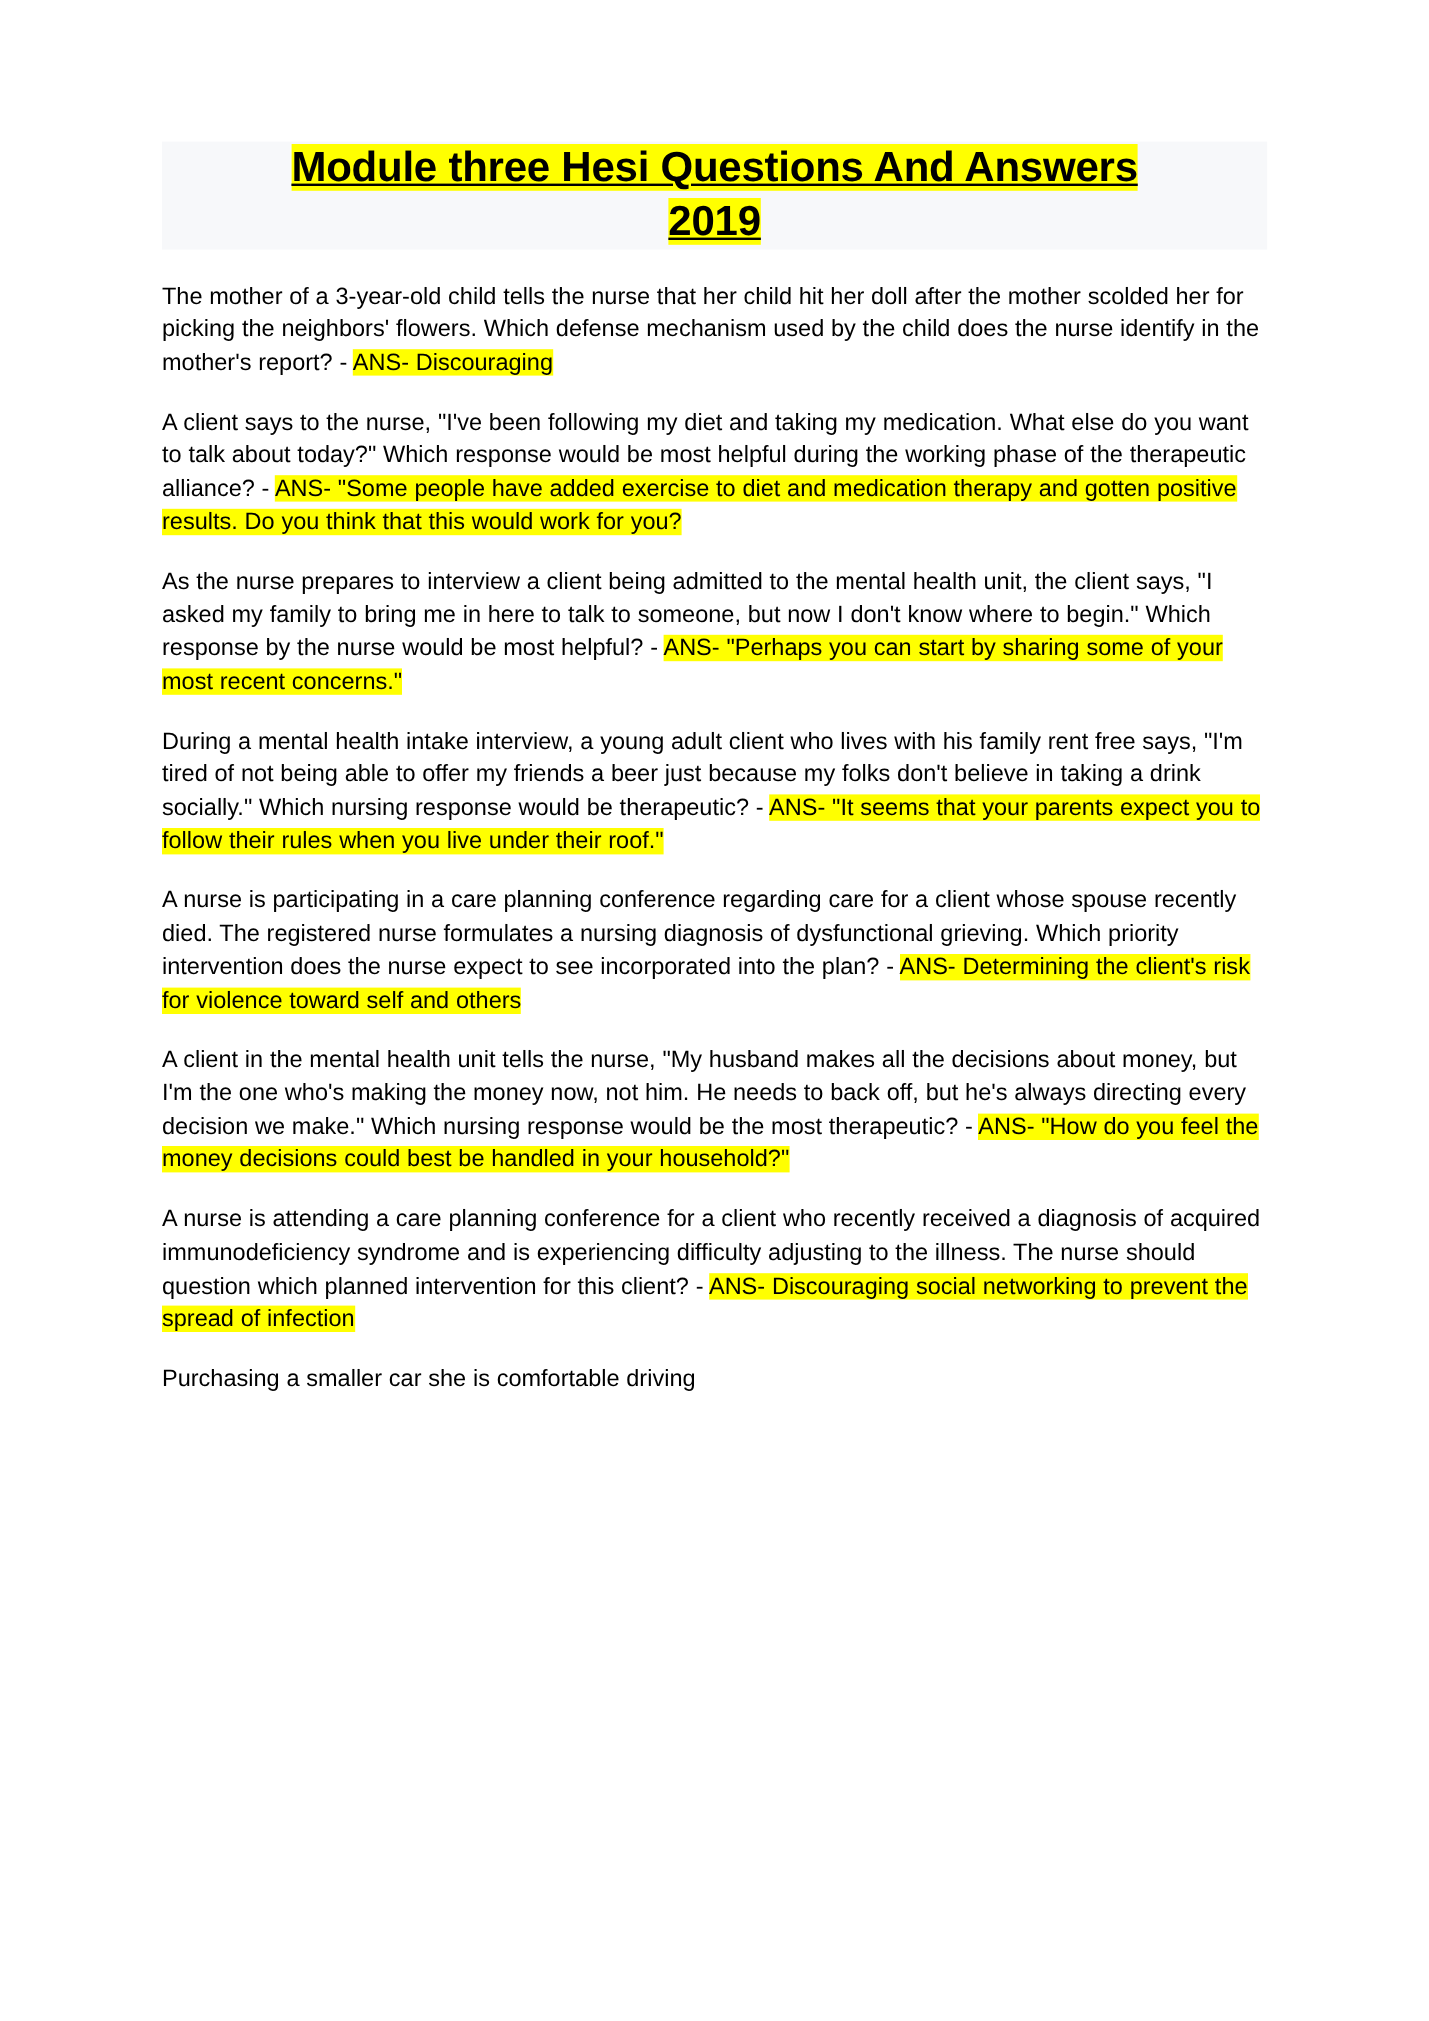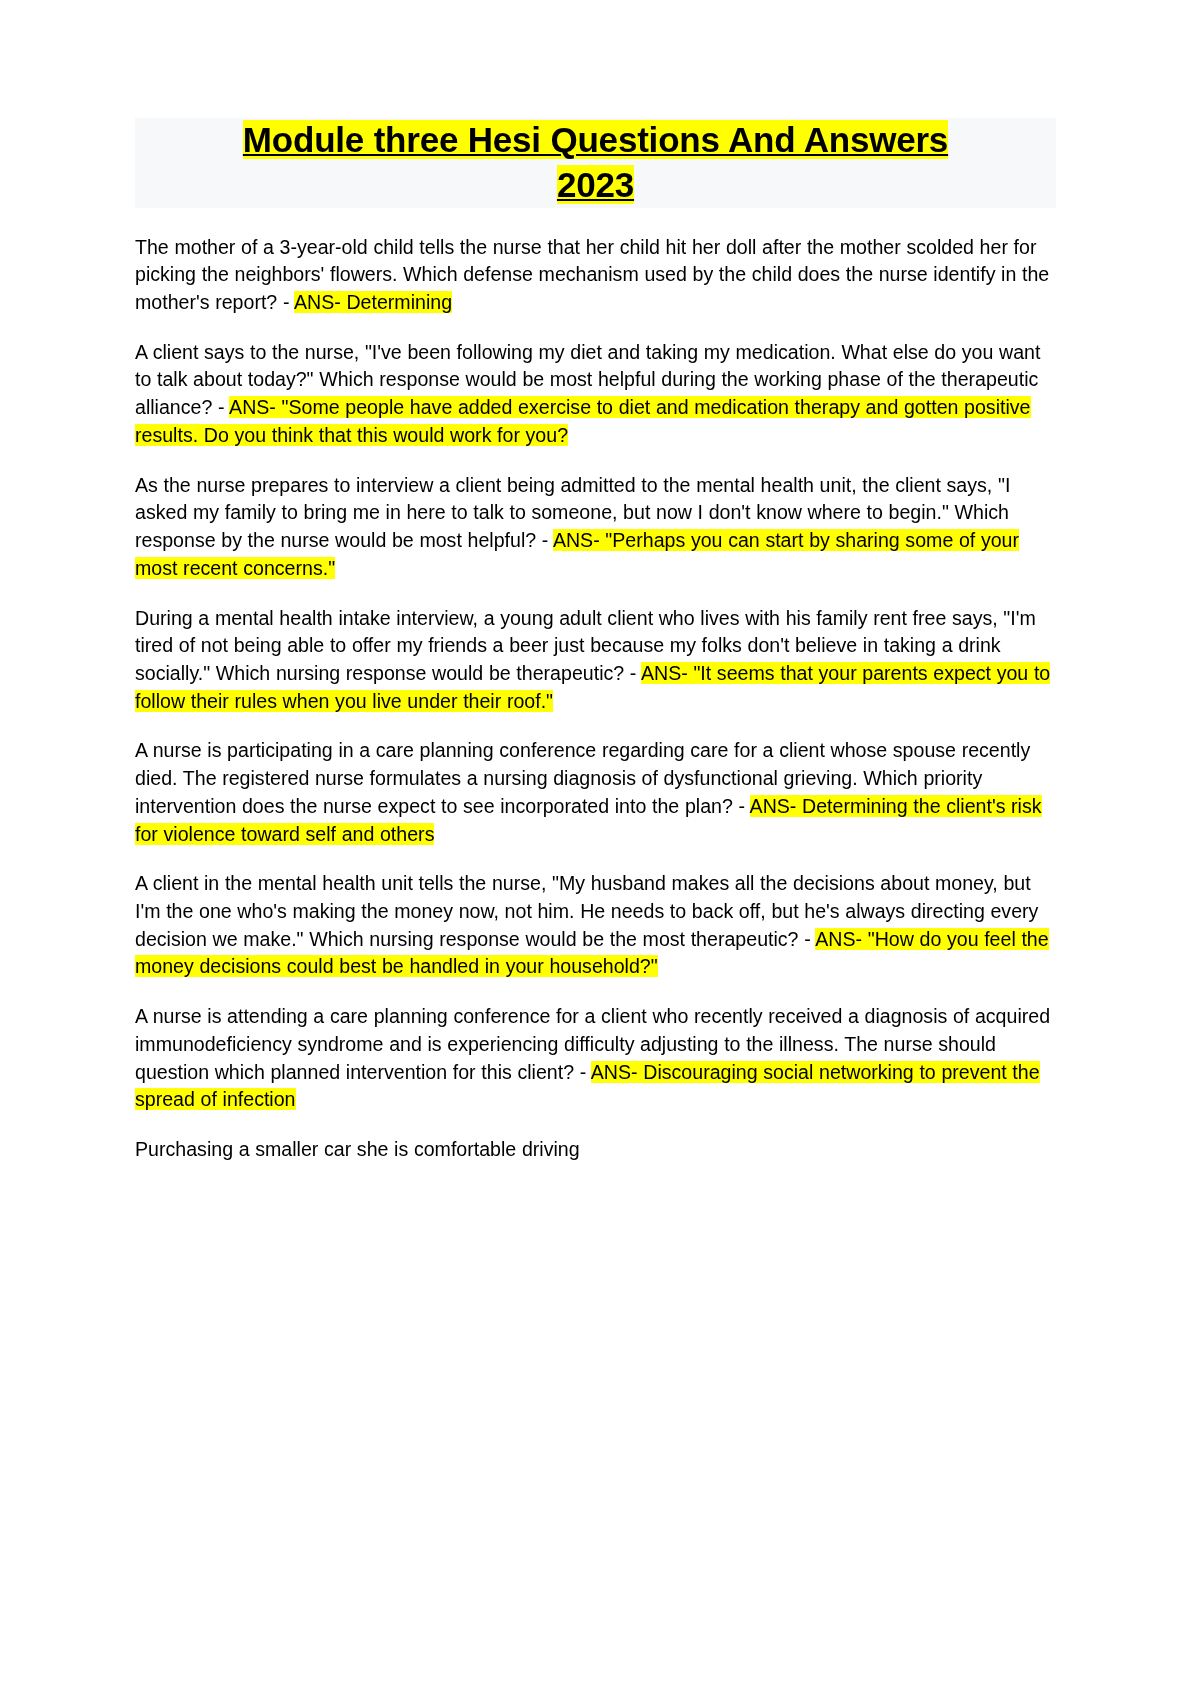--- a/index.html
+++ b/index.html
@@ -49,26 +49,26 @@
     background: #ffff00;
   }
 </style>
 </head>
 <body>
 
 <div class="page">
 
   <h1 class="doc-title">
     <span class="hl">Module three Hesi Questions And Answers</span><br>
-    <span class="hl">2023</span>
+    <span class="hl">2019</span>
   </h1>
 
   <div>
     <p class="body-block">
-      <span>The mother of a 3-year-old child tells the nurse that her child hit her doll after the mother scolded her for picking the neighbors' flowers. Which defense mechanism used by the child does the nurse identify in the mother's report? - </span><span class="hl">ANS- Determining</span>
+      <span>The mother of a 3-year-old child tells the nurse that her child hit her doll after the mother scolded her for picking the neighbors' flowers. Which defense mechanism used by the child does the nurse identify in the mother's report? - </span><span class="hl">ANS- Discouraging</span>
     </p>
     <p class="body-block">
       <span>A client says to the nurse, "I've been following my diet and taking my medication. What else do you want to talk about today?" Which response would be most helpful during the working phase of the therapeutic alliance? - </span><span class="hl">ANS- "Some people have added exercise to diet and medication therapy and gotten positive results. Do you think that this would work for you?</span>
     </p>
     <p class="body-block">
       <span>As the nurse prepares to interview a client being admitted to the mental health unit, the client says, "I asked my family to bring me in here to talk to someone, but now I don't know where to begin." Which response by the nurse would be most helpful? - </span><span class="hl">ANS- "Perhaps you can start by sharing some of your most recent concerns."</span>
     </p>
     <p class="body-block">
       <span>During a mental health intake interview, a young adult client who lives with his family rent free says, "I'm tired of not being able to offer my friends a beer just because my folks don't believe in taking a drink socially." Which nursing response would be therapeutic? - </span><span class="hl">ANS- "It seems that your parents expect you to follow their rules when you live under their roof."</span>
     </p>

